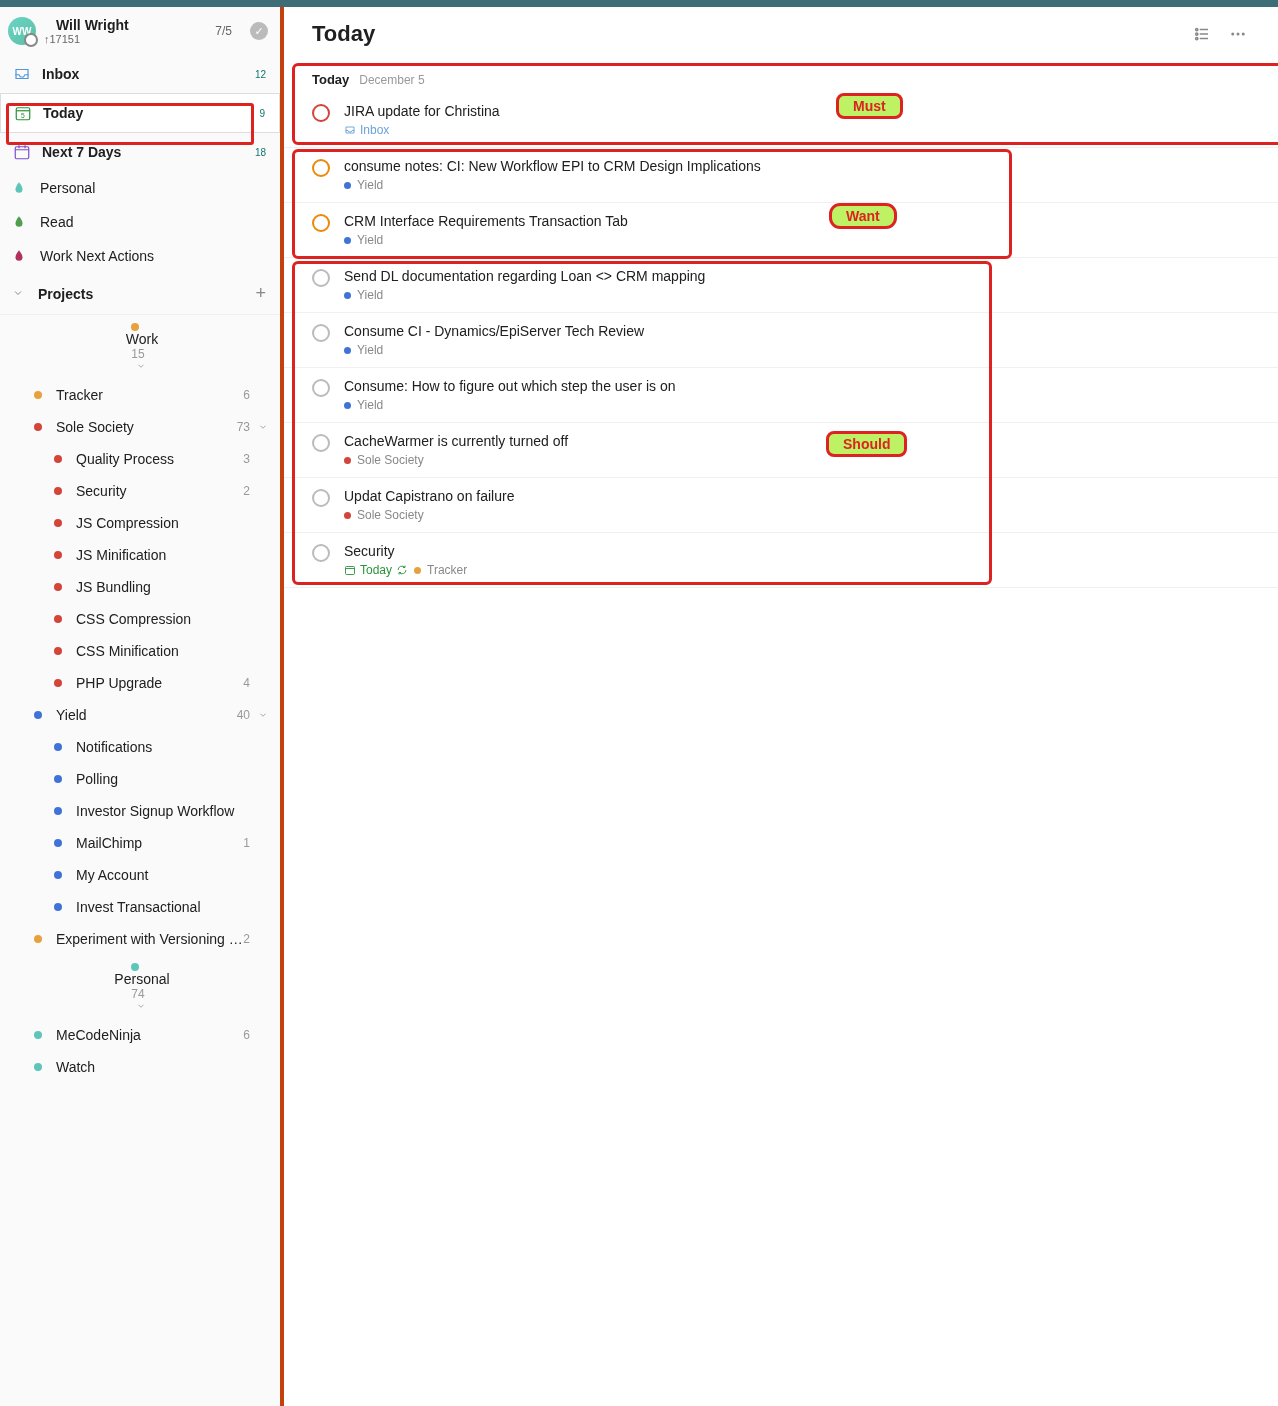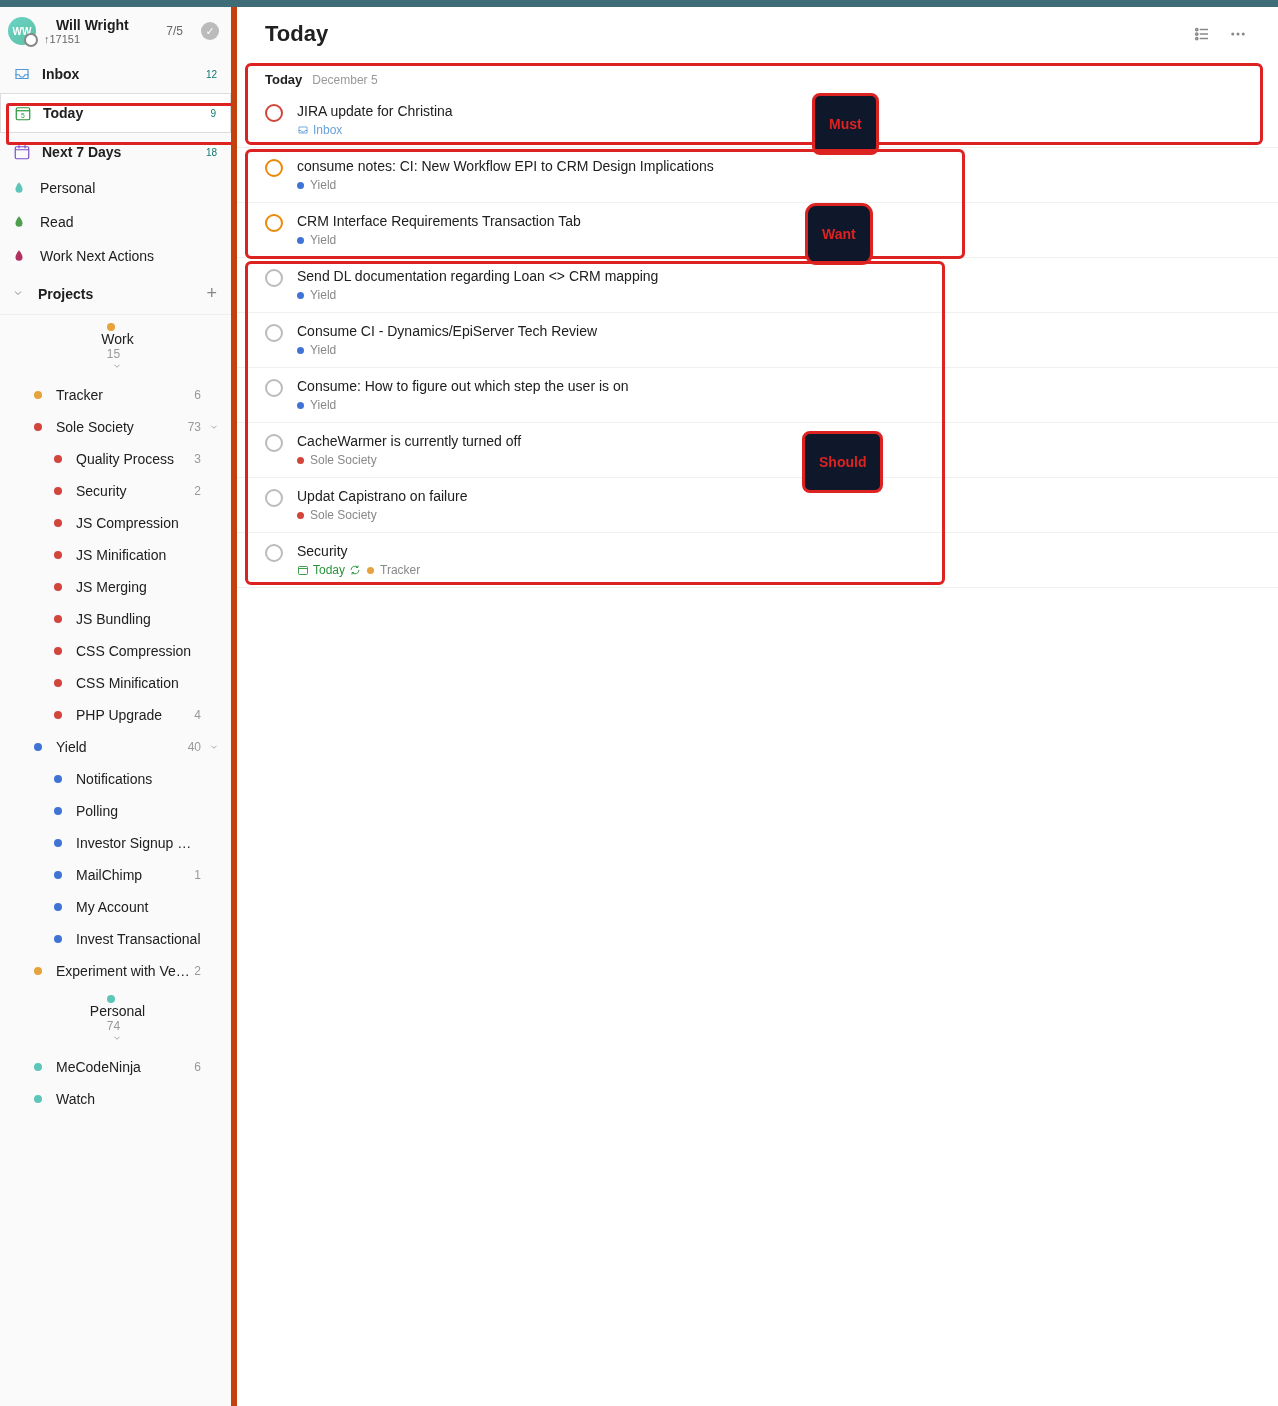--- a/index.html
+++ b/index.html
@@ -5,23 +5,23 @@
 * { box-sizing: border-box; margin: 0; padding: 0; }
 body {
   font-family: -apple-system, BlinkMacSystemFont, "Segoe UI", Helvetica, Arial, sans-serif;
   font-size: 14px;
   color: #202020;
   background: #fafafa;
 }
 .topbar { height: 7px; background: #3e6d77; }
 .app { display: flex; height: calc(100vh - 7px); }
 .sidebar {
-  width: 237px;
+  width: 284px;
   background: #fafafa;
-  border-right: 6px solid #c2410c;
+  border-right: 4px solid #c2410c;
   overflow-y: auto;
   flex-shrink: 0;
 }
 .sidebar-header {
   display: flex; align-items: center;
   padding: 10px 12px 10px 8px;
 }
 .avatar {
   width: 28px; height: 28px; border-radius: 50%;
   background: linear-gradient(135deg,#6ad4c8,#5bbfa0);
@@ -71,21 +71,21 @@
 .ring-orange{border-color:#eb8909;}
 .ring-grey{border-color:#bbb;}
 .task-body{flex:1;}
 .task-title{font-size:14px;margin-bottom:4px;}
 .task-meta{display:flex;align-items:center;gap:6px;font-size:12px;color:#888;}
 .meta-dot{width:7px;height:7px;border-radius:50%;display:inline-block;}
 .meta-inbox{color:#6aa2d9;display:inline-flex;align-items:center;gap:4px;}
 .meta-today{color:#299438;display:inline-flex;align-items:center;gap:4px;font-weight:500;}
 
 .annot-box{position:absolute;border:3px solid #d22;border-radius:6px;pointer-events:none;}
-.annot-label{position:absolute;border:3px solid #d22;border-radius:8px;background:#0f172a;color:#d22;font-weight:600;padding:20px 14px;pointer-events:none;margin-left:23px;}
+.annot-label{position:absolute;border:3px solid #d22;border-radius:8px;background:#bef264;color:#d22;font-weight:600;padding:2px 14px;pointer-events:none;}
 
 .sidebar-annot{position:absolute;border:3px solid #d22;border-radius:3px;pointer-events:none;}
 
 svg{display:block;}
 </style>
 </head>
 <body>
 
 <div class="topbar"></div>
 <div class="app">
@@ -213,26 +213,20 @@
         </div>
         <div class="proj-item indent-3">
           <span class="bullet" style="background:#d1453b"></span>
           <span class="proj-label">JS Compression</span>
           <span class="proj-count"></span>
           <span class="proj-chev"></span>
         </div>
         <div class="proj-item indent-3">
           <span class="bullet" style="background:#d1453b"></span>
           <span class="proj-label">JS Minification</span>
-          <span class="proj-count"></span>
-          <span class="proj-chev"></span>
-        </div>
-        <div class="proj-item indent-3">
-          <span class="bullet" style="background:#d1453b"></span>
-          <span class="proj-label">JS Merging</span>
           <span class="proj-count"></span>
           <span class="proj-chev"></span>
         </div>
         <div class="proj-item indent-3">
           <span class="bullet" style="background:#d1453b"></span>
           <span class="proj-label">JS Bundling</span>
           <span class="proj-count"></span>
           <span class="proj-chev"></span>
         </div>
         <div class="proj-item indent-3">

